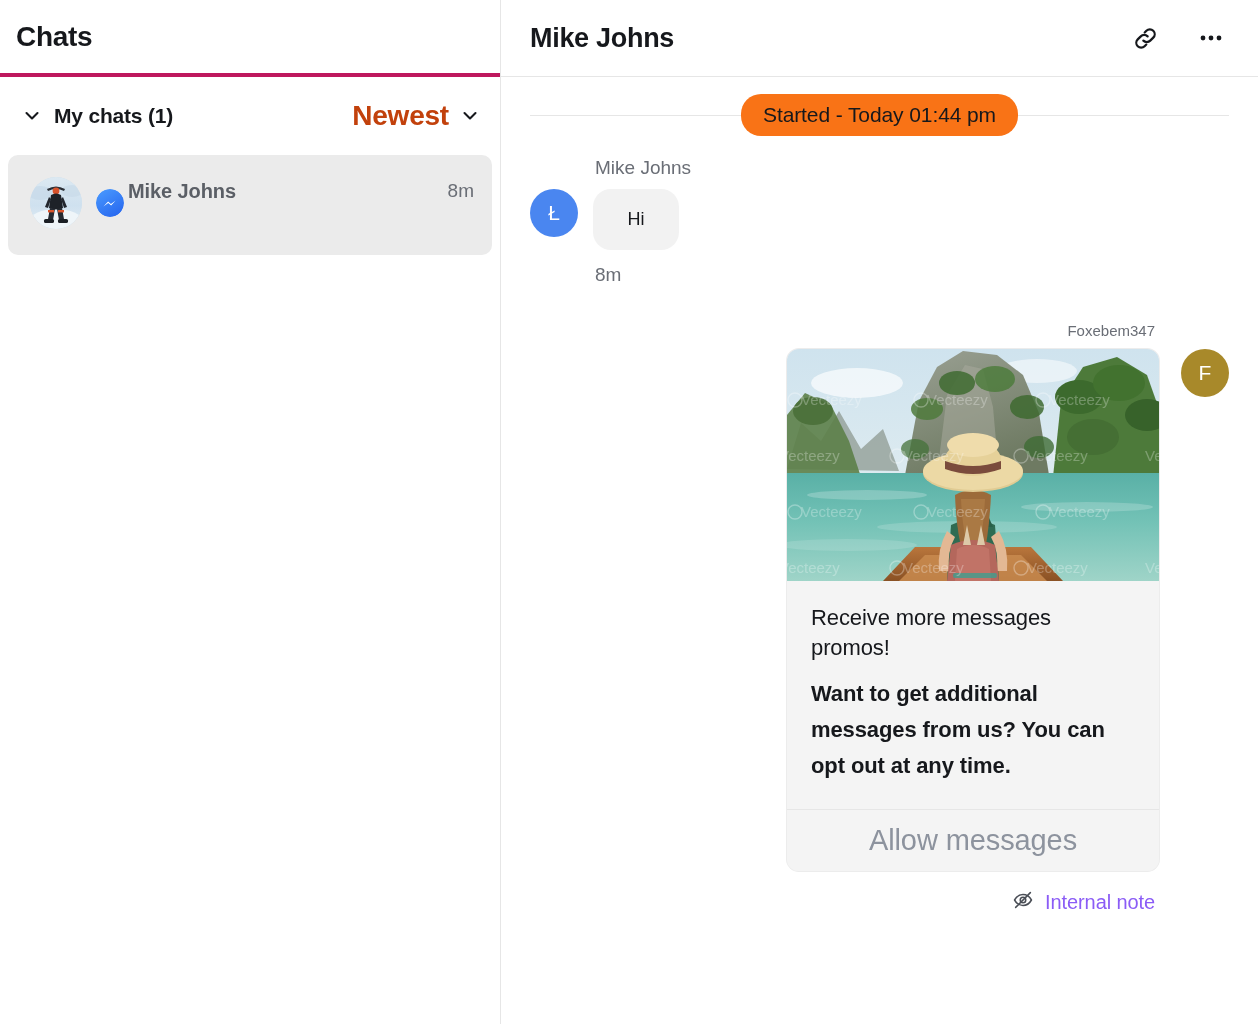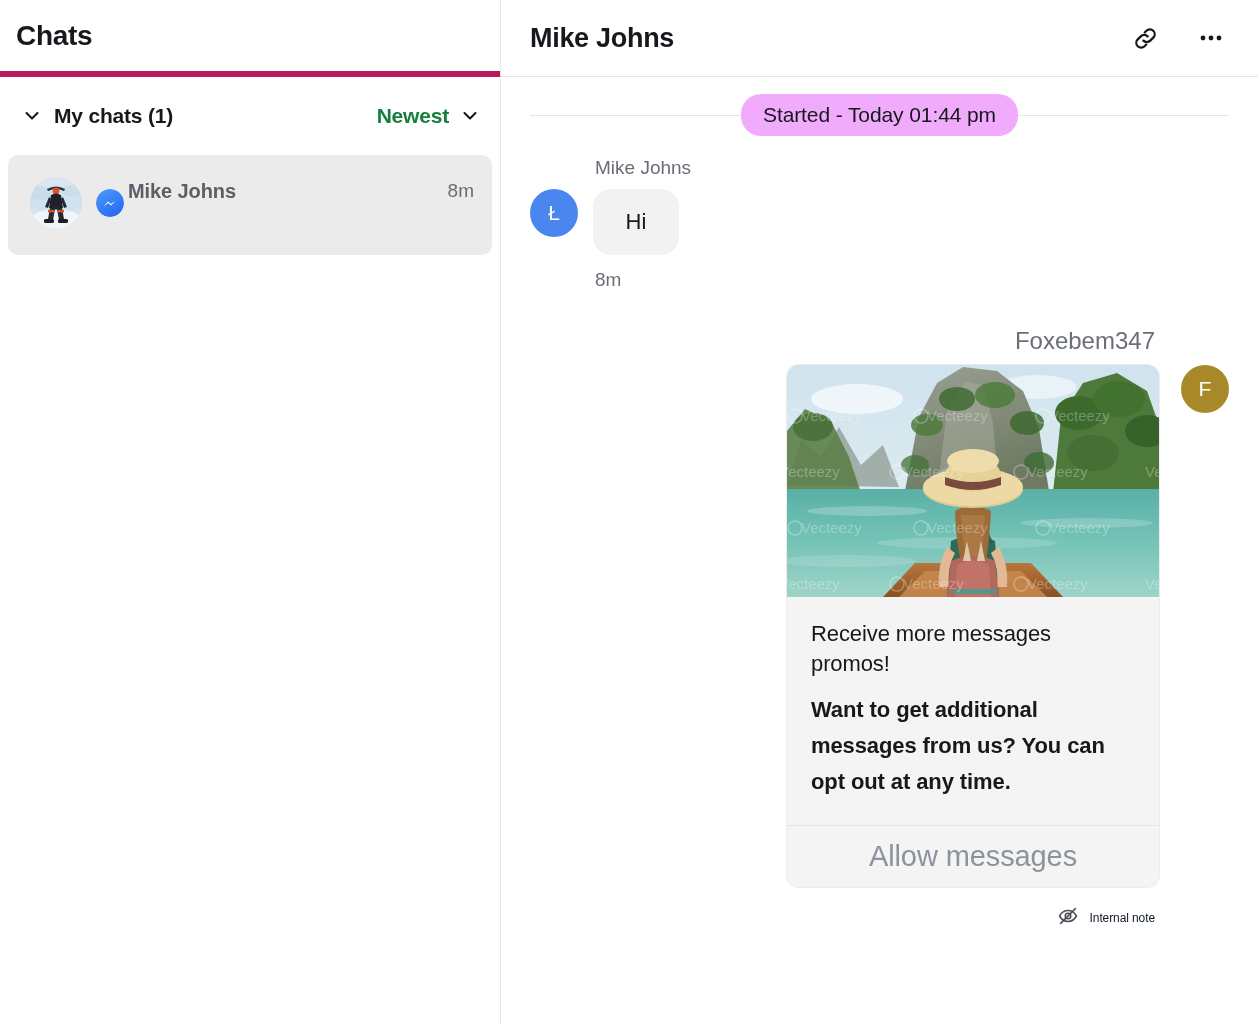--- a/index.html
+++ b/index.html
@@ -25,21 +25,21 @@
     height: 100%;
     border-right: 1px solid #e6e6e6;
     display: flex;
     flex-direction: column;
     background: #fff;
   }
 
   .sidebar-header {
     height: 77px;
     min-height: 77px;
-    border-bottom: 6px solid #be185d;
+    border-bottom: 4px solid #be185d;
     display: flex;
     align-items: center;
     padding: 0 16px;
   }
 
   .sidebar-title {
     font-size: 28px;
     font-weight: bold;
     letter-spacing: -0.3px;
     color: #16181c;
@@ -68,23 +68,23 @@
   }
 
   .sort-control {
     display: flex;
     align-items: center;
     gap: 11px;
     cursor: pointer;
   }
 
   .sort-label {
-    font-size: 21px;
+    font-size: 28px;
     font-weight: bold;
-    color: #15803d;
+    color: #c2410c;
     letter-spacing: -0.2px;
   }
 
   .chev {
     width: 20px;
     height: 20px;
     display: block;
     flex: none;
   }
 
@@ -222,21 +222,21 @@
     position: absolute;
     left: 0;
     right: 0;
     top: 50%;
     height: 1px;
     background: #e6e6e6;
   }
 
   .day-pill {
     position: relative;
-    background: #f0abfc;
+    background: #f97316;
     border-radius: 20px;
     padding: 9px 22px;
     font-size: 21px;
     color: #16181c;
     letter-spacing: -0.1px;
   }
 
   
   .msg-in {
     display: flex;
@@ -268,21 +268,21 @@
     justify-content: center;
     color: #fff;
     font-size: 21px;
     font-weight: normal;
   }
 
   .bubble-in {
     background: #f2f2f2;
     border-radius: 18px;
     padding: 20px 26px;
-    font-size: 22px;
+    font-size: 18px;
     color: #16181c;
     min-width: 86px;
     text-align: center;
   }
 
   .msg-time-in {
     font-size: 19px;
     color: #6a6e76;
     margin-left: 65px;
     margin-top: 14px;
@@ -290,21 +290,21 @@
 
   
   .msg-out {
     display: flex;
     flex-direction: column;
     align-items: flex-end;
     margin-top: 36px;
   }
 
   .sender-name-out {
-    font-size: 24px;
+    font-size: 15px;
     color: #6a6e76;
     margin-right: 74px;
     margin-bottom: 10px;
   }
 
   .msg-out-row {
     display: flex;
     align-items: flex-start;
     gap: 22px;
   }
@@ -368,22 +368,22 @@
     display: flex;
     align-items: center;
     justify-content: flex-end;
     gap: 11px;
     margin-top: 18px;
     margin-right: 74px;
     cursor: pointer;
   }
 
   .internal-note-label {
-    font-size: 12px;
-    color: #0f172a;
+    font-size: 20px;
+    color: #8b5cf6;
     letter-spacing: -0.1px;
   }
 </style>
 </head>
 <body>
 
 <div class="app">
 
   <aside class="sidebar">
 

